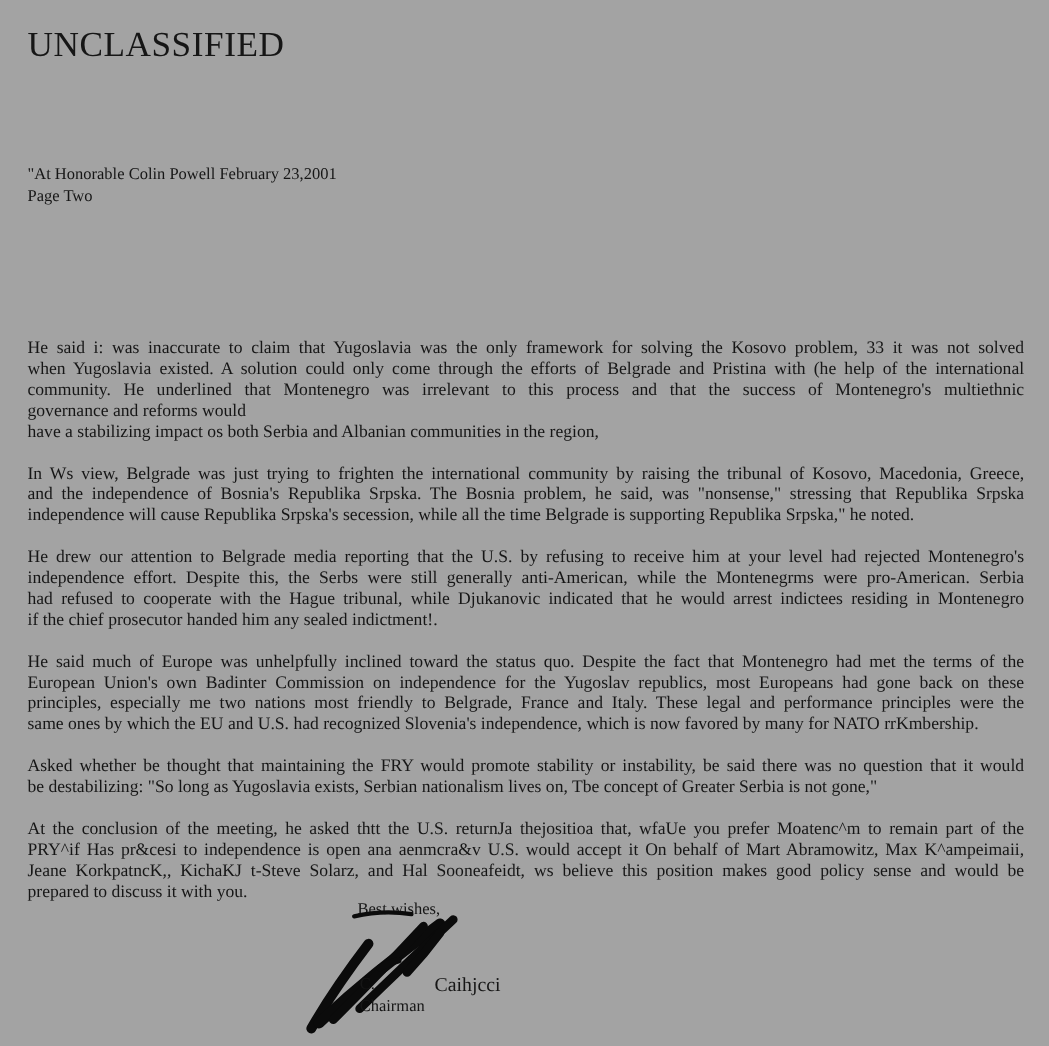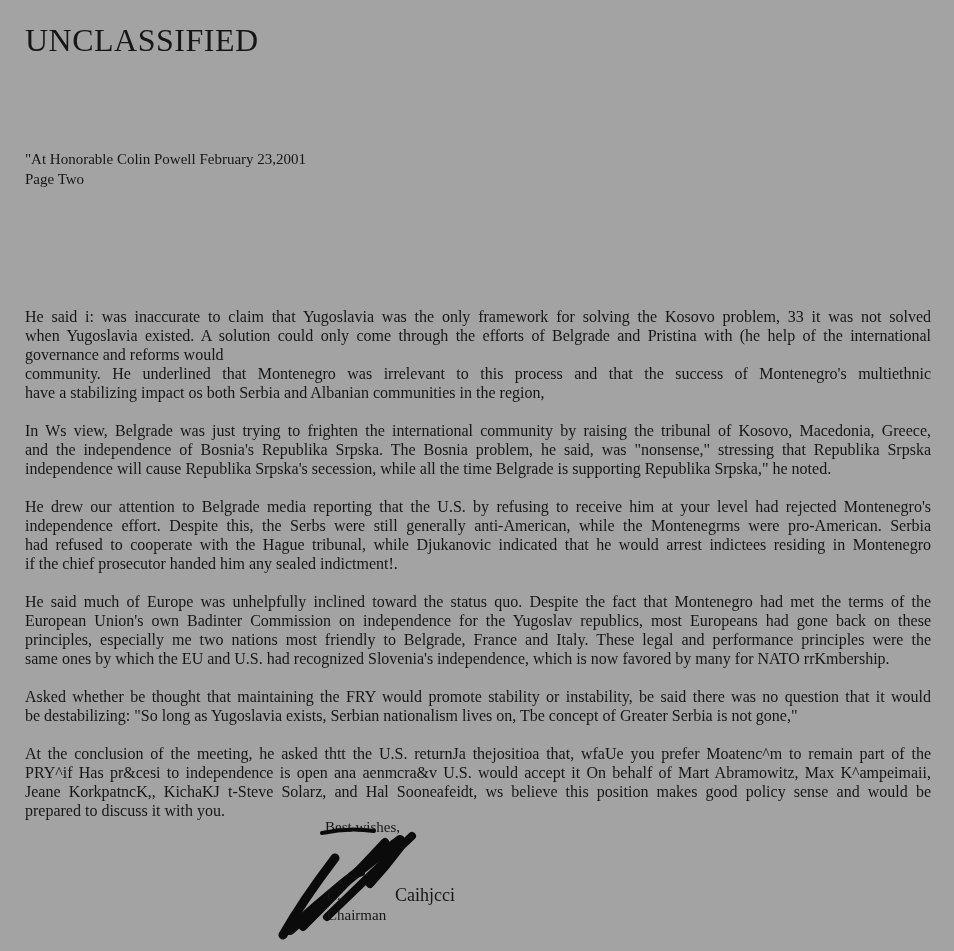--- a/index.html
+++ b/index.html
@@ -95,22 +95,22 @@
 
   <div class="header-block">
     <div>"At Honorable Colin Powell February 23,2001</div>
     <div>Page Two</div>
   </div>
 
   <div class="body-block">
       <div class="para no-gap">
         <div class="line">He said i: was inaccurate to claim that Yugoslavia was the only framework for solving the Kosovo problem, 33 it was not solved</div>
         <div class="line">when Yugoslavia existed. A solution could only come through the efforts of Belgrade and Pristina with (he help of the international</div>
+        <div class="line">community. He underlined that Montenegro was irrelevant to this process and that the success of Montenegro's multiethnic</div>
         <div class="line last">governance and reforms would</div>
-        <div class="line">community. He underlined that Montenegro was irrelevant to this process and that the success of Montenegro's multiethnic</div>
       </div>
       <div class="para">
         <div class="line last">have a stabilizing impact os both Serbia and Albanian communities in the region,</div>
       </div>
       <div class="para">
         <div class="line">In Ws view, Belgrade was just trying to frighten the international community by raising the tribunal of Kosovo, Macedonia, Greece,</div>
         <div class="line">and the independence of Bosnia's Republika Srpska. The Bosnia problem, he said, was "nonsense," stressing that Republika Srpska</div>
         <div class="line last">independence will cause Republika Srpska's secession, while all the time Belgrade is supporting Republika Srpska," he noted.</div>
       </div>
       <div class="para">

